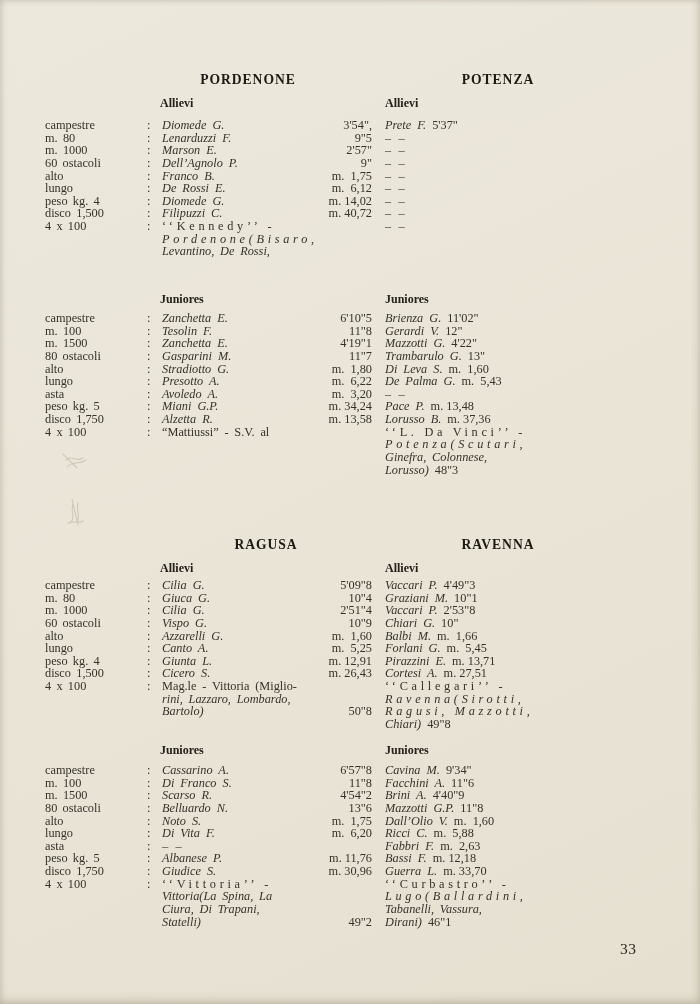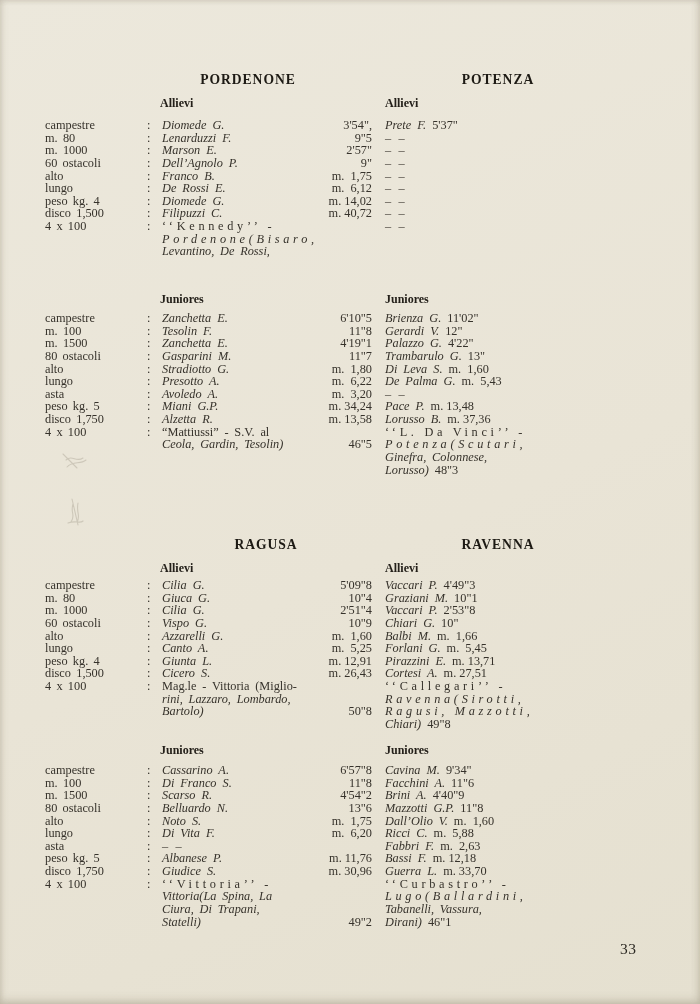--- a/index.html
+++ b/index.html
@@ -270,40 +270,32 @@
             <span class="rs">m. 13,58</span>
           </div>
         </div>
         <div class="row">
           <span class="ev">4 x 100</span>
           <span class="co">:</span>
           <div class="cell">
             <span class="r0">“Mattiussi” - S.V. al</span>
           </div>
         </div>
-        <div class="row">
-          <span class="ev"></span>
-          <span class="co"></span>
-          <div class="cell">
-            <span class="i">Ceola, Gardin, Tesolin)</span>
-            <span class="rs">46"5</span>
-          </div>
-        </div>
       </div>
       <div class="col colR">
         <div class="row r">
           <span class="nm">Brienza G.</span>
           <span class="rs">11'02"</span>
         </div>
         <div class="row r">
           <span class="nm">Gerardi V.</span>
           <span class="rs">12"</span>
         </div>
         <div class="row r">
-          <span class="nm">Palazzo G.</span>
+          <span class="nm">Mazzotti G.</span>
           <span class="rs">4'22"</span>
         </div>
         <div class="row r">
           <span class="nm">Trambarulo G.</span>
           <span class="rs">13"</span>
         </div>
         <div class="row r">
           <span class="nm">Di Leva S.</span>
           <span class="rs">m.  1,60</span>
         </div>

